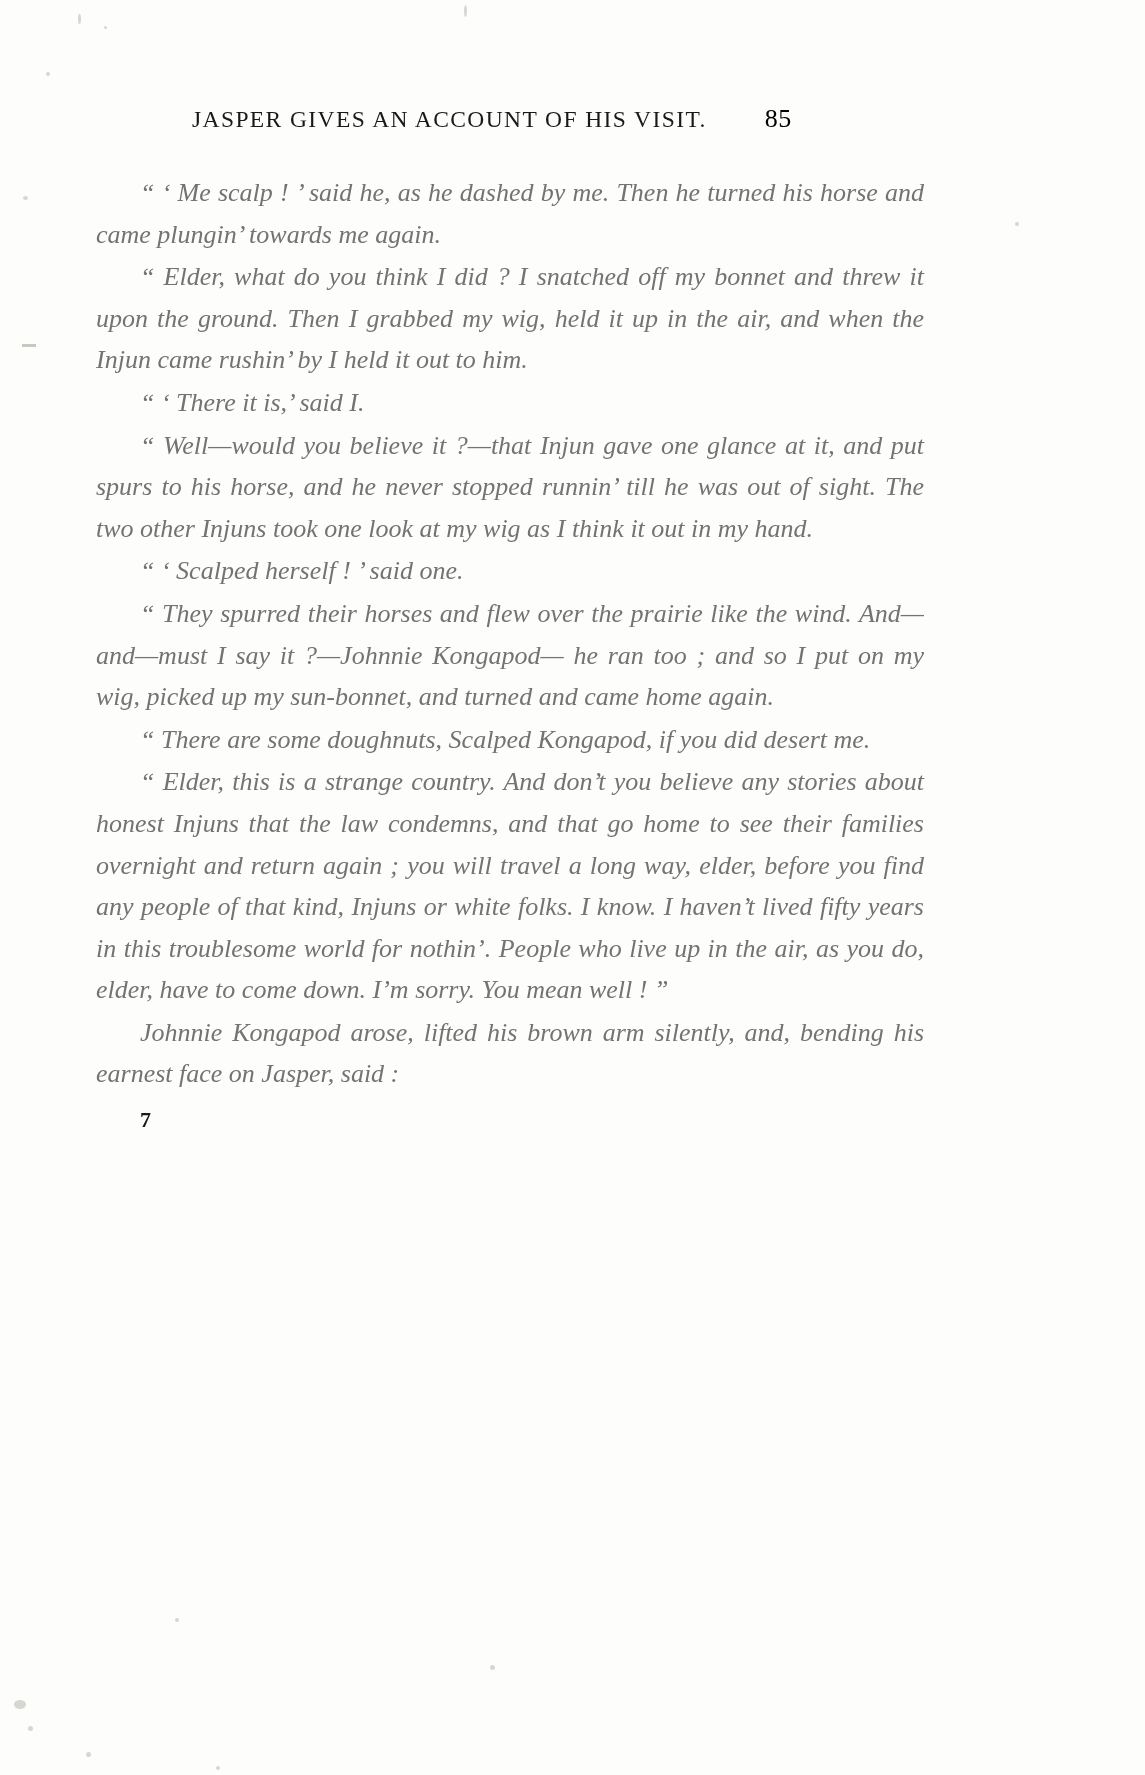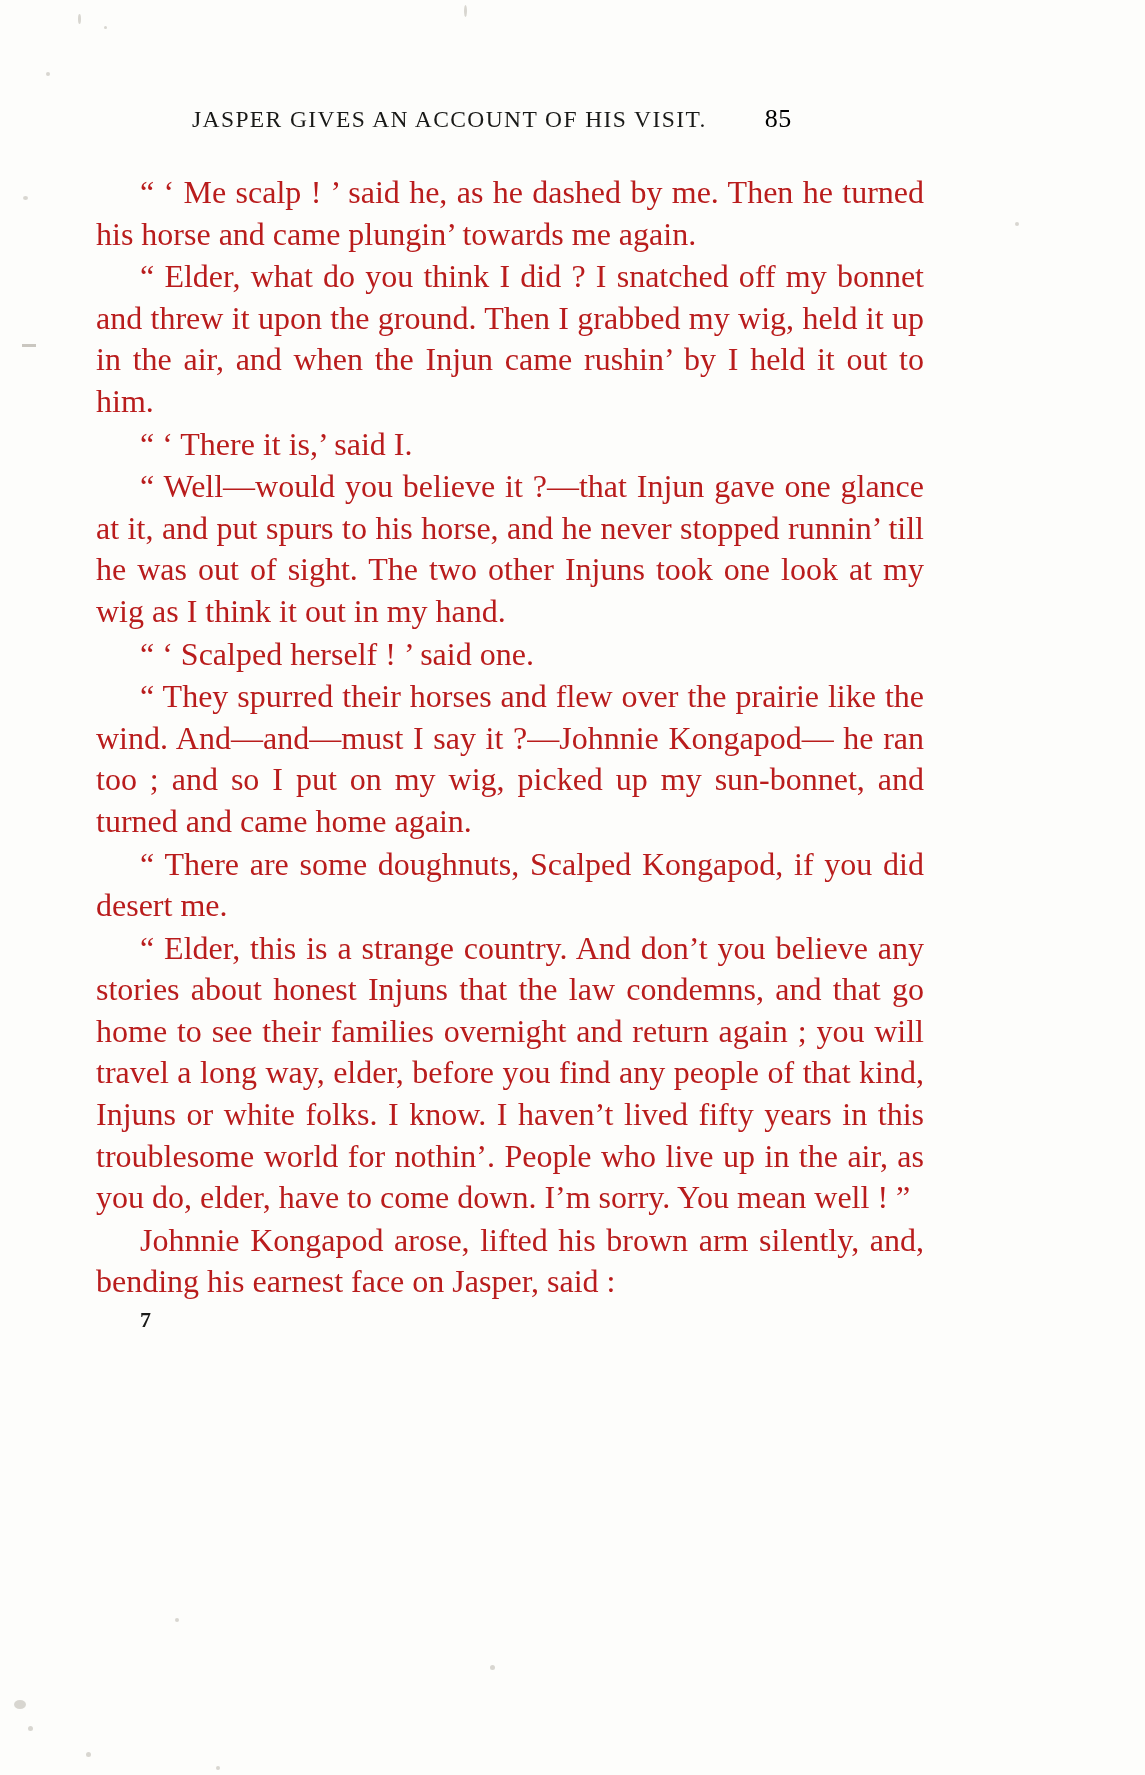--- a/index.html
+++ b/index.html
@@ -51,29 +51,30 @@
     color: #191917;
   }
   .runhead-pageno {
     font-size: 26px;
     margin-left: 58px;
     letter-spacing: .5px;
     color: #000000;
   }
   p.body-par {
     margin: 0 0 1px 0;
-    font-size: 32px;
+    font-size: 26px;
     line-height: 41.6px;
     text-align: justify;
     text-justify: inter-word;
     text-indent: 44px;
-    color: #b91c1c;
+    color: #737373;
+    font-style: italic;
     -webkit-font-smoothing: none;
   }
-  p.body-par:last-of-type { margin-bottom: 4px; }
+  p.body-par:last-of-type { margin-bottom: 12px; }
   .sig {
     margin-top: 2px;
     margin-left: 44px;
     font-size: 22px;
     font-weight: bold;
     letter-spacing: .5px;
   }
   .edge-mark {
     position: absolute;
     background: #a8a49a;

